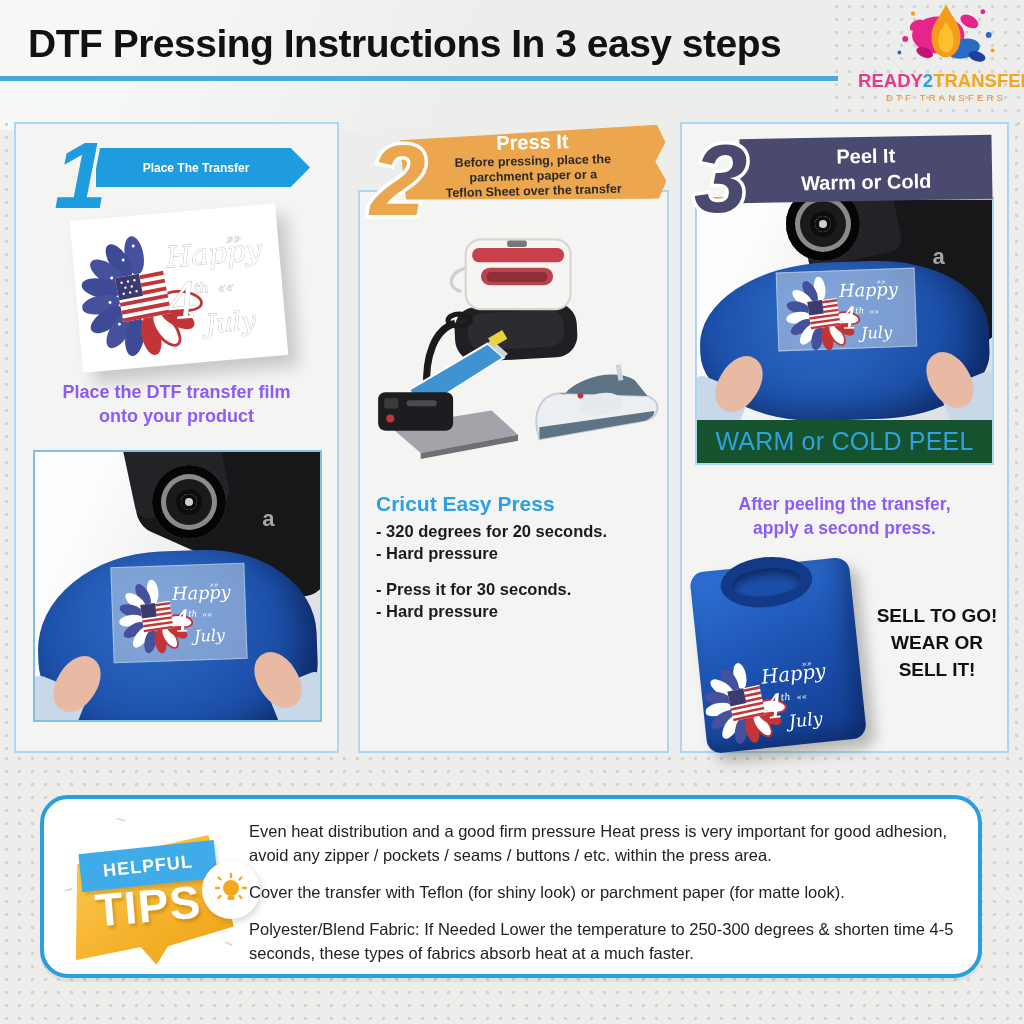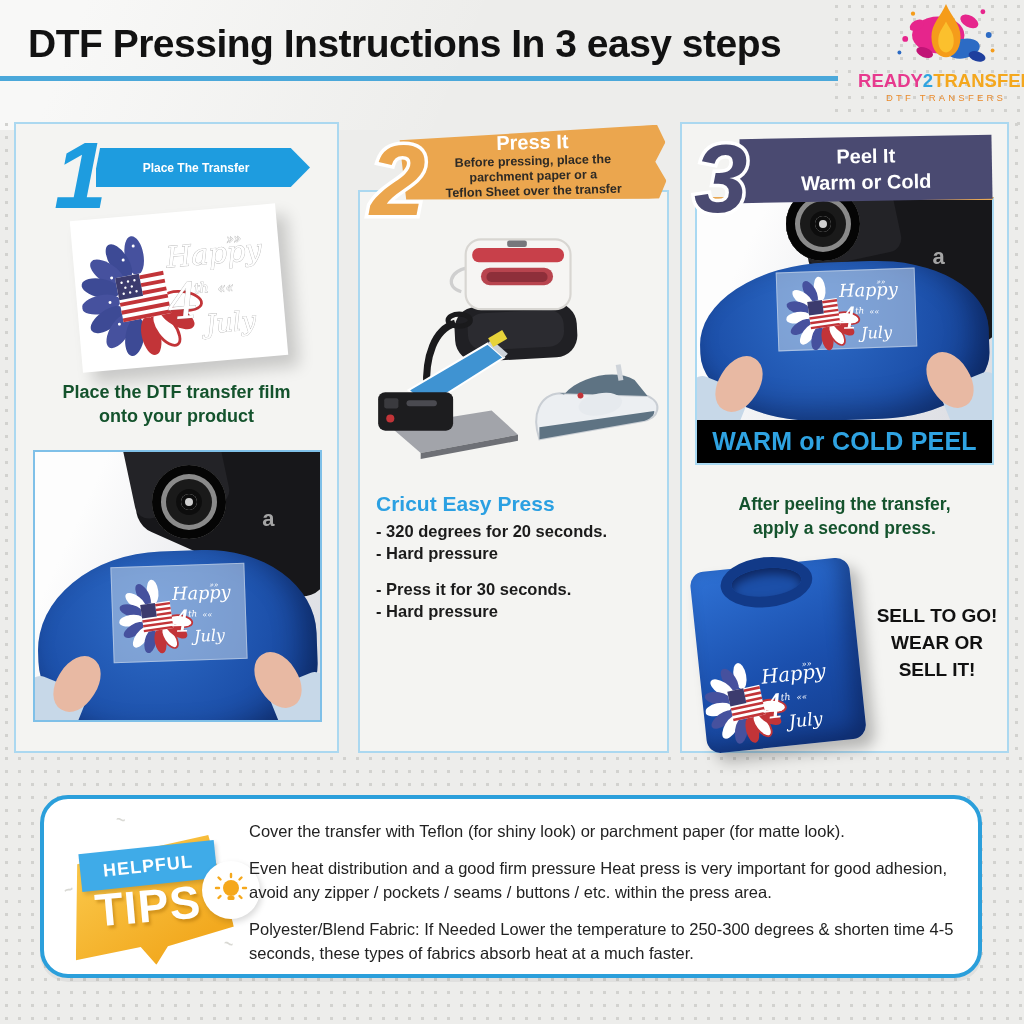--- a/index.html
+++ b/index.html
@@ -28,21 +28,21 @@
   .num-svg { position:absolute; overflow:visible; z-index:4; }
 
   
   .ribbon1 { position:absolute; left:80px; top:24px; width:214px; height:39px; background:#1E9CDF;
              clip-path:polygon(0 0, 91% 0, 100% 50%, 91% 100%, 0 100%);
              display:flex; align-items:center; justify-content:center; z-index:3; }
   .ribbon1 span { color:#fff; font-size:12px; font-weight:800; padding-right:14px; }
   .film-sheet { position:absolute; left:60px; top:88px; width:206px; height:152px; background:#fff;
                 transform:rotate(-5deg); box-shadow:10px 12px 16px rgba(0,0,0,0.18); z-index:2;
                 display:flex; align-items:center; justify-content:center; }
-  .caption { position:absolute; width:100%; text-align:center; font-weight:800; font-size:18px; line-height:24px; color:#14532d; }
+  .caption { position:absolute; width:100%; text-align:center; font-weight:800; font-size:18px; line-height:24px; color:#8b5cf6; }
   #cap1 { top:256px; }
 
   .photo-frame { position:absolute; border:2px solid #7FC0E8; overflow:hidden; background:#fff; }
   #photo1 { left:17px; top:326px; width:289px; height:272px; }
 
   
   .scene { position:relative; width:100%; height:100%; overflow:hidden;
            background:linear-gradient(115deg,#fdfdfd 18%, #e7e8ec 62%, #dcdde2 100%); }
   .arm1 { position:absolute; right:-36px; top:-40px; width:205px; height:158px; background:#17171a; border-radius:26px; transform:rotate(24deg); }
   .arm2 { position:absolute; right:96px; top:-26px; width:96px; height:86px; background:#232327; border-radius:14px; transform:rotate(-12deg); }
@@ -80,21 +80,21 @@
   .s2-line { color:#1b1b1b; font-size:16.5px; font-weight:700; line-height:21.5px; }
   .s2-group { margin-bottom:15px; }
 
   
   .banner3 { position:absolute; left:58px; top:13px; width:252px; height:64px; background:#4A4A71;
              transform:rotate(-1deg); z-index:3; display:flex; flex-direction:column; align-items:center; justify-content:center; }
   .banner3 div { color:#fff; font-size:20px; font-weight:800; line-height:26px; }
   #photo3 { left:13px; top:73px; width:299px; height:268px; border:2px solid #A9D9F2; border-top:3px solid #E8A855; }
   #photo3 .scene { height:220px; }
   .peel-label { height:43px; display:flex; align-items:center; justify-content:center;
-                color:#2FA3E2; font-size:25px; font-weight:700; letter-spacing:0.2px; background:#000000; }
+                color:#2FA3E2; font-size:25px; font-weight:400; letter-spacing:0.2px; background:#14532d; }
   #cap3 { top:368px; font-size:17.5px; line-height:24px; }
   .fshirt { position:absolute; left:12px; top:430px; width:176px; height:200px; transform:rotate(-6deg); z-index:2; }
   .fs-body { position:absolute; left:4px; top:10px; width:160px; height:182px; border-radius:14px;
              background:linear-gradient(160deg,#2d6fd2 5%, #1b50ae 55%, #143e90 95%);
              box-shadow:8px 10px 14px rgba(0,0,0,0.25), inset -10px -8px 20px rgba(0,0,25,0.3); }
   .fs-collar { position:absolute; left:34px; top:2px; width:92px; height:50px; border-radius:50%;
                border:11px solid #123a88; background:#1c4fa8; box-shadow:inset 0 6px 10px rgba(0,0,30,0.5); }
   .fs-design { position:absolute; left:6px; bottom:6px; }
   .ready-text { position:absolute; left:188px; top:478px; width:134px; text-align:center;
                 font-size:19px; font-weight:800; line-height:27px; color:#111; }
@@ -464,17 +464,17 @@
           <line x1="3" y1="16" x2="6" y2="16"></line>
             <line x1="26.5" y1="7.5" x2="28.5" y2="5.5"></line>
           <line x1="7.5" y1="7.5" x2="5.5" y2="5.5"></line>
             <line x1="26.5" y1="24" x2="28.5" y2="26"></line>
           <line x1="7.5" y1="24" x2="5.5" y2="26"></line>
         </g>
       </svg>
     </div>
   </div>
   <div class="tips-text">
+    <p>Even heat distribution and a good firm pressure Heat press is very important for good adhesion, avoid any zipper / pockets / seams / buttons / etc. within the press area.</p>
     <p>Cover the transfer with Teflon (for shiny look) or parchment paper (for matte look).</p>
-    <p>Even heat distribution and a good firm pressure Heat press is very important for good adhesion, avoid any zipper / pockets / seams / buttons / etc. within the press area.</p>
     <p>Polyester/Blend Fabric: If Needed Lower the temperature to 250-300 degrees &amp; shorten time 4-5 seconds, these types of fabrics absorb heat at a much faster.</p>
   </div>
 </div>
 
 </body></html>

